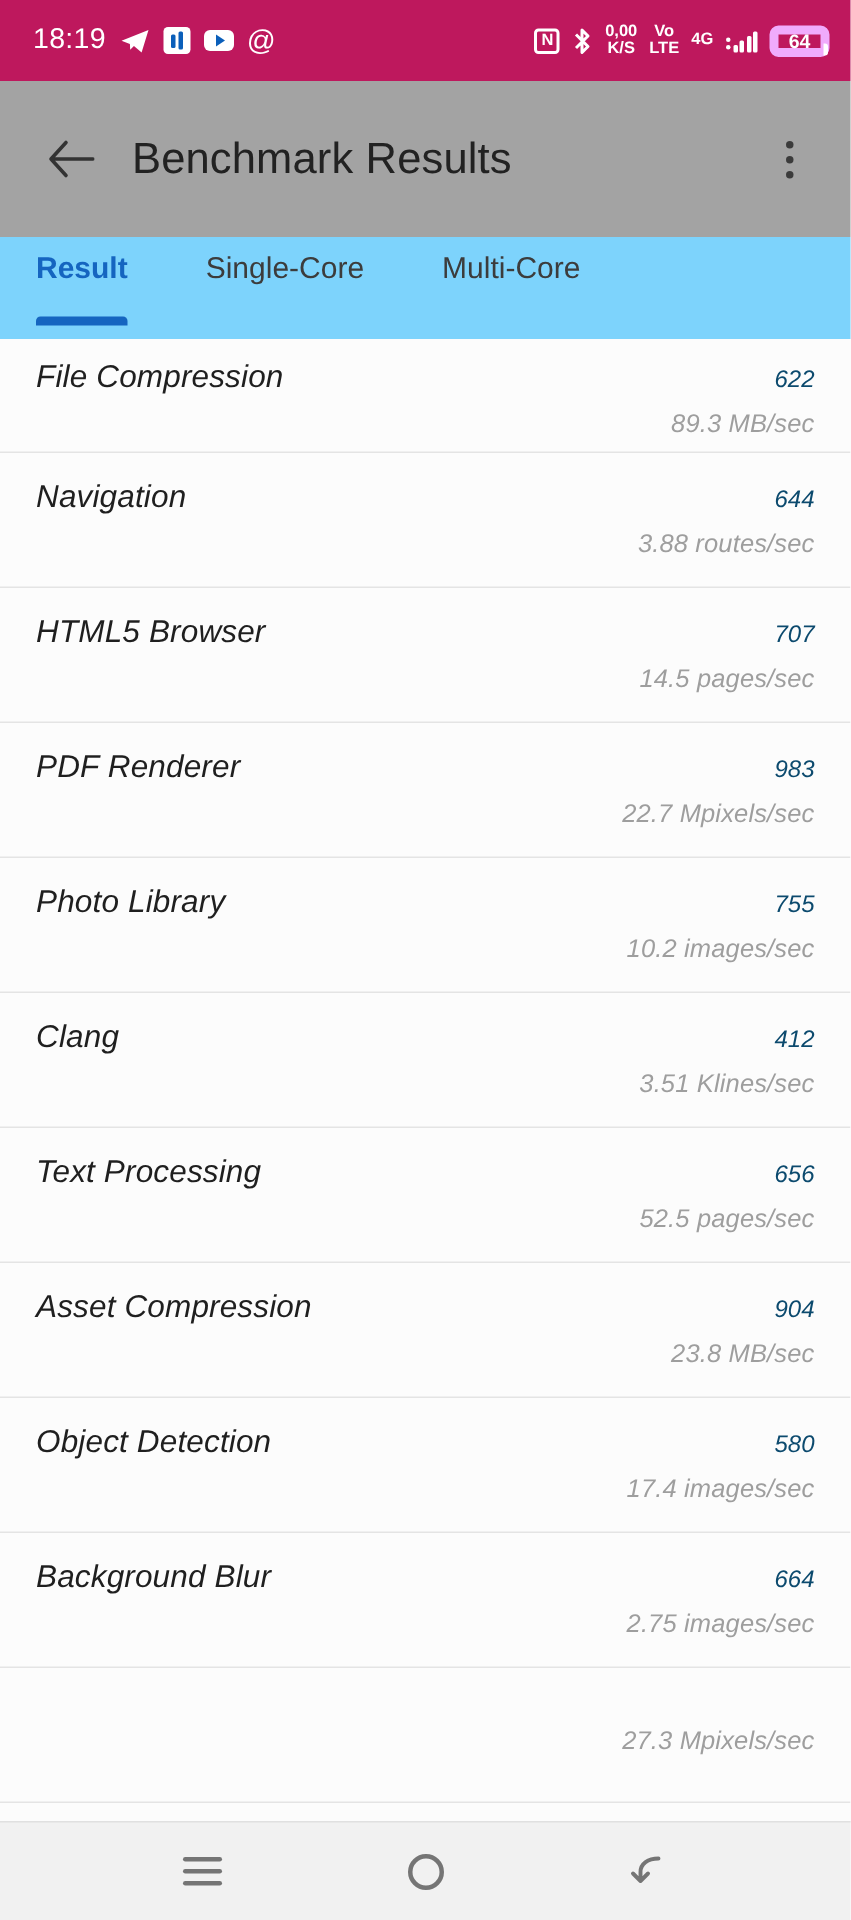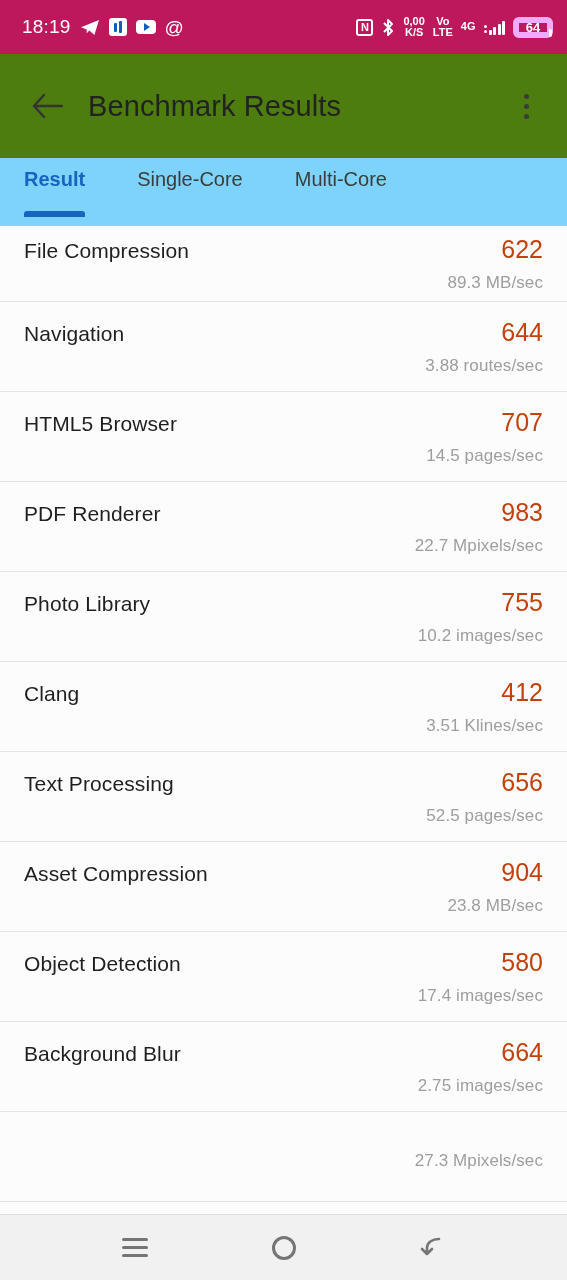--- a/index.html
+++ b/index.html
@@ -62,21 +62,21 @@
     display:flex; align-items:center; justify-content:center;
     font-size:13px; font-weight:600; padding:0 5px; position:relative;
   }
   .batt:after {
     content:""; position:absolute; right:-5px; top:6px; width:3px; height:8px;
     background:#fff; border-radius:0 2px 2px 0;
   }
 
   
   .appbar {
-    flex:0 0 104px; background:#4d7c0f;
+    flex:0 0 104px; background:#a3a3a3;
     display:flex; align-items:center; padding:0 18px 0 24px;
   }
   .back-btn {
     width:46px; height:46px; display:flex; align-items:center; justify-content:center;
     cursor:pointer; flex:0 0 auto;
   }
   .title {
     font-size:29px; color:#222; font-weight:400; margin-left:18px; flex:1 1 auto;
     letter-spacing:.1px; white-space:nowrap;
   }
@@ -98,30 +98,31 @@
   .tab.active { color:#1565C0; font-weight:700; }
   .tab.active:after {
     content:""; position:absolute; left:0; right:0; bottom:-26px; height:6px;
     background:#1565C0; border-radius:3px 3px 0 0;
   }
 
   
   .list {
     flex:1 1 auto; background:#FCFCFC; overflow:hidden; position:relative;
     margin-top:-14px;
+    font-style:italic;
   }
   .row {
     height:90px; padding:0 24px; position:relative;
     border-bottom:1px solid #E4E4E4;
     display:flex; flex-direction:column; justify-content:center;
   }
   .row:first-child { margin-top:-12px; height:102px; justify-content:flex-end; padding-bottom:8px; }
   .row-top { display:flex; align-items:baseline; justify-content:space-between; }
   .row-name { font-size:21px; color:#1f1f1f; letter-spacing:.1px; }
-  .row-score { font-size:25px; color:#c2410c; font-weight:400; }
+  .row-score { font-size:16px; color:#0c4a6e; font-weight:400; }
   .row-sub {
     text-align:right; font-size:17px; color:#9e9e9e; margin-top:9px; letter-spacing:.1px;
   }
 
   
   .navbar {
     flex:0 0 66px; background:#F1F1F1; border-top:1px solid #E0E0E0;
     display:flex; align-items:center; justify-content:space-around; padding:0 60px;
   }
   .nav-btn { width:60px; height:48px; display:flex; align-items:center; justify-content:center; cursor:pointer; }

